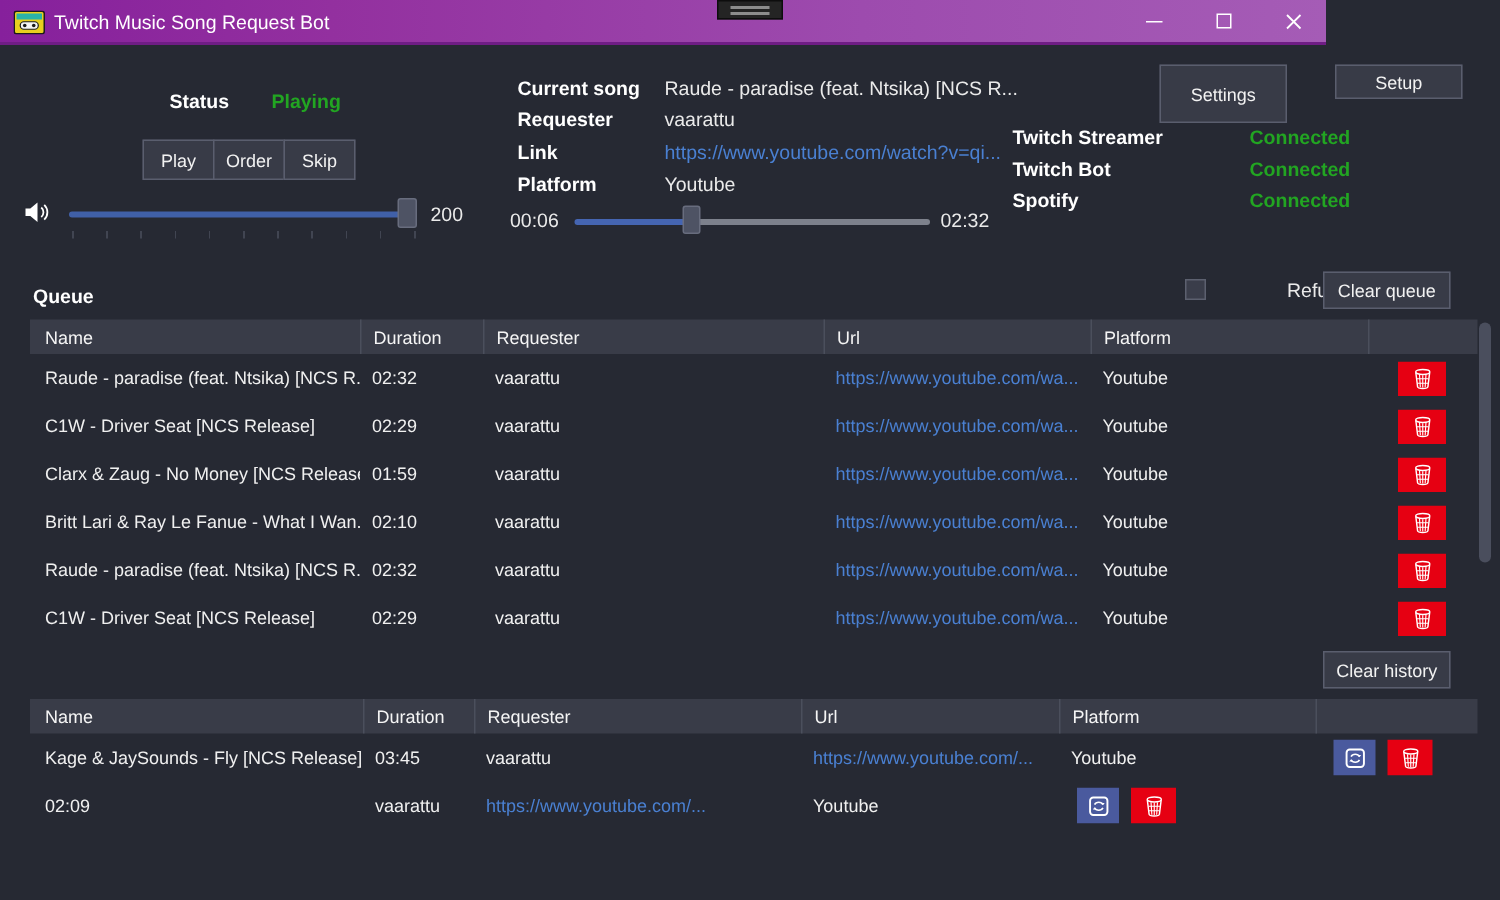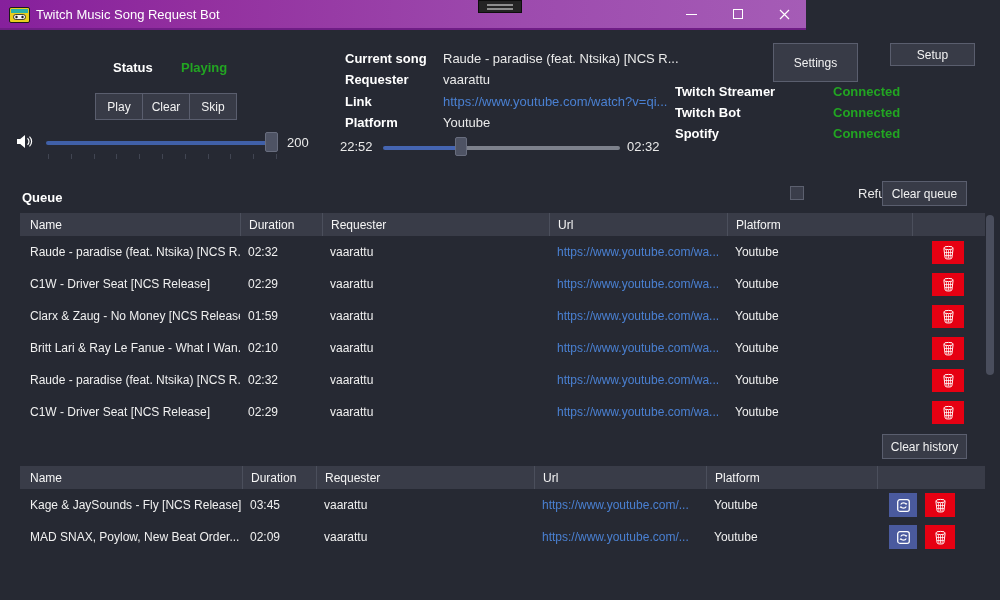--- a/index.html
+++ b/index.html
@@ -4,21 +4,21 @@
 <style>
   * { margin:0; padding:0; box-sizing:border-box; }
   html,body { background:#111; }
   #app {
     position:relative; width:1000px; height:600px; overflow:hidden;
     background:#262933; font-family:"Liberation Sans", sans-serif; color:#f0f0f0;
   }
 
   
   .titlebar {
-    position:absolute; left:0; top:0; width:806px; height:30px;
+    position:absolute; left:0; top:0; width:884px; height:30px;
     background:linear-gradient(90deg,#86209c 0%,#93309f 25%,#9d4bae 65%,#a55cb6 100%);
     border-bottom:2px solid #6f1d85;
     display:flex; align-items:center;
   }
   .app-icon { position:absolute; left:9px; top:7px; }
   .title-text { position:absolute; left:36px; top:7px; font-size:13px; color:#fff; }
   .winbtn { position:absolute; top:0; width:40px; height:28px; display:flex; align-items:center; justify-content:center; }
   .btn-min { right:95px; } .btn-max { right:48px; } .btn-close { right:2px; }
   .min-glyph { width:11px; height:1px; background:#fff; }
   .max-glyph { width:10px; height:10px; border:1px solid #fff; }
@@ -113,21 +113,21 @@
         <path d="M1 1 L10 10 M10 1 L1 10" stroke="#fff" stroke-width="1.2"></path>
       </svg>
     </div>
   </div>
 
   <span class="lbl" style="left:113px; top:60px;">Status</span>
   <span class="lbl green" style="left:181px; top:60px;">Playing</span>
 
   <div class="transport">
     <button class="tbtn">Play</button>
-    <button class="tbtn">Clear</button>
+    <button class="tbtn">Order</button>
     <button class="tbtn">Skip</button>
   </div>
 
   <span style="position:absolute; left:15px; top:133px;">
     <svg width="19" height="17" viewBox="0 0 19 17">
       <path d="M2 6 h3.2 L10 2 v13 L5.2 11 H2 z" fill="#fff"></path>
       <path d="M12.5 5.3 a4.2 4.2 0 0 1 0 6.4 M14.5 3.6 a6.8 6.8 0 0 1 0 9.8" stroke="#fff" stroke-width="1.2" fill="none"></path>
     </svg>
   </span>
   <div class="slider-track" style="left:46px; top:141px; width:232px; background:#4060a8;"></div>
@@ -137,21 +137,21 @@
 
   <span class="lbl" style="left:345px; top:51px;">Current song</span>
   <span class="val" style="left:443px; top:51px;">Raude - paradise (feat. Ntsika) [NCS R...</span>
   <span class="lbl" style="left:345px; top:72px;">Requester</span>
   <span class="val" style="left:443px; top:72px;">vaarattu</span>
   <span class="lbl" style="left:345px; top:94px;">Link</span>
   <span class="val link" style="left:443px; top:94px;">https://www.youtube.com/watch?v=qi...</span>
   <span class="lbl" style="left:345px; top:115px;">Platform</span>
   <span class="val" style="left:443px; top:115px;">Youtube</span>
 
-  <span class="time" style="left:340px; top:139px;">22:52</span>
+  <span class="time" style="left:340px; top:139px;">00:06</span>
   <div class="slider-track" style="left:383px; top:146px; width:78px; background:#4565b2;"></div>
   <div class="slider-track" style="left:461px; top:146px; width:159px; background:#7d818c;"></div>
   <div class="slider-thumb" style="left:455px; top:137px; width:12px; height:19px;"></div>
   <span class="time" style="left:627px; top:139px;">02:32</span>
 
   <button class="btn" style="left:773px; top:43px; width:85px; height:39px;">Settings</button>
   <button class="btn" style="left:890px; top:43px; width:85px; height:23px;">Setup</button>
 
   <span class="lbl" style="left:675px; top:84px;">Twitch Streamer</span>
   <span class="lbl green" style="left:833px; top:84px;">Connected</span>
@@ -313,21 +313,20 @@
             <svg width="15" height="15" viewBox="0 0 14 14">
               <ellipse cx="7" cy="2.8" rx="4.4" ry="1.5" fill="none" stroke="#fff" stroke-width="0.9"></ellipse>
               <path d="M2.7 3.2 L3.8 12 Q3.9 13.1 7 13.1 Q10.1 13.1 10.2 12 L11.3 3.2" fill="none" stroke="#fff" stroke-width="0.9"></path>
               <path d="M5 4.6 L5.5 12.3 M7 4.8 L7 12.5 M9 4.6 L8.5 12.3 M3.4 7 L10.6 7 M3.7 9.8 L10.3 9.8" stroke="#fff" stroke-width="0.7" fill="none"></path>
             </svg>
           </button>
       </div>
     </div>
 
     <div class="trow h-grid">
-      <div>MAD SNAX, Poylow, New Beat Order...</div>
       <div>02:09</div>
       <div>vaarattu</div>
       <div class="link">https://www.youtube.com/...</div>
       <div>Youtube</div>
       <div class="h-actions">
         <button class="icon-btn replay-btn">
             <svg width="15" height="15" viewBox="0 0 14 14">
               <rect x="1.6" y="1.6" width="10.8" height="10.8" rx="2" fill="none" stroke="#fff" stroke-width="1.2"></rect>
               <path d="M4.4 6 a2.8 2.3 0 0 1 5.2 0" fill="none" stroke="#fff" stroke-width="1"></path>
               <path d="M9.6 8 a2.8 2.3 0 0 1 -5.2 0" fill="none" stroke="#fff" stroke-width="1"></path>

